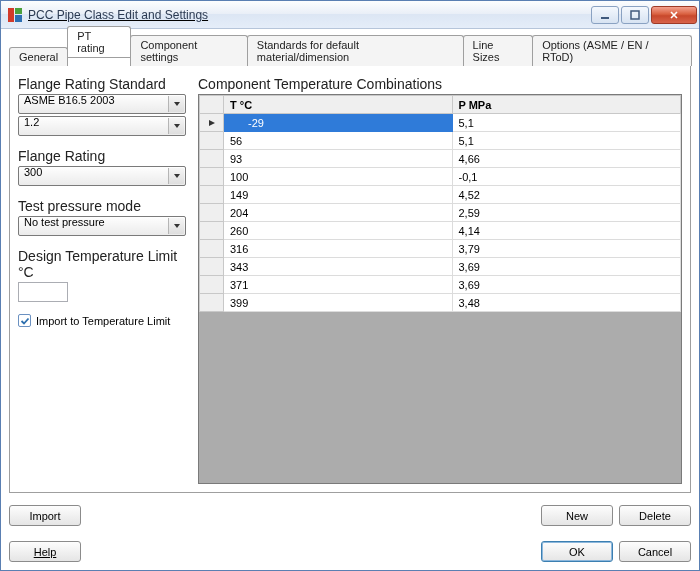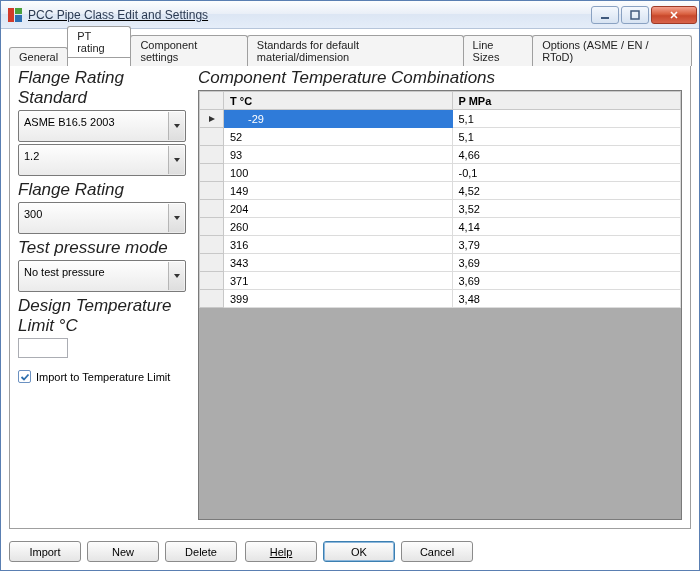--- a/index.html
+++ b/index.html
@@ -95,27 +95,26 @@
     min-height:0;
     padding:8px;
   }
   .left-panel {
     width:168px;
     display:flex;
     flex-direction:column;
     gap:2px;
   }
   .field-label {
-    font-size:17px;
+    font-size:14px;
     color:#222;
-    margin-top:2px;
-    font-style:italic;
+    margin-top:10px;
   }
   .combo {
-    height:32px;
+    height:20px;
     border:1px solid #7a7a7a;
     background:linear-gradient(#fefefe,#ebebeb);
     display:flex;
     align-items:center;
     padding:0 3px 8px 5px;
     font-size:11px;
     position:relative;
     border-radius:2px;
   }
   .combo .cbtn {
@@ -204,23 +203,22 @@
     color:#fff;
     border-color:#2f7bd9;
     padding-left:24px;
   }
   .grid td.rowhdr .rowptr {
     width:8px;height:8px; display:inline-block;
   }
   .footer {
     padding:6px 8px 8px 8px;
     display:flex;
-    flex-direction:row;
-    gap:8px;
-    align-items:flex-end;
+    flex-direction:column;
+    gap:15px;
   }
   .btn-row {
     display:flex;
     align-items:center;
   }
   .btn {
     min-width:72px;
     height:21px;
     border:1px solid #8b8b8b;
     background:linear-gradient(#fdfdfd,#e5e5e5);
@@ -352,42 +350,42 @@
               <tbody id="pt-tbody">
                   <tr class="sel">
                     <td class="rowhdr"><svg class="rowptr" viewBox="0 0 8 8">
                         <path d="M1 1 L7 4 L1 7 Z" fill="#333"></path>
                       </svg></td>
                     <td class="cellT">-29</td>
                     <td>5,1</td>
                   </tr>
                   <tr>
                     <td class="rowhdr"></td>
-                    <td class="cellT">52</td>
+                    <td class="cellT">56</td>
                     <td>5,1</td>
                   </tr>
                   <tr>
                     <td class="rowhdr"></td>
                     <td class="cellT">93</td>
                     <td>4,66</td>
                   </tr>
                   <tr>
                     <td class="rowhdr"></td>
                     <td class="cellT">100</td>
                     <td>-0,1</td>
                   </tr>
                   <tr>
                     <td class="rowhdr"></td>
                     <td class="cellT">149</td>
                     <td>4,52</td>
                   </tr>
                   <tr>
                     <td class="rowhdr"></td>
                     <td class="cellT">204</td>
-                    <td>3,52</td>
+                    <td>2,59</td>
                   </tr>
                   <tr>
                     <td class="rowhdr"></td>
                     <td class="cellT">260</td>
                     <td>4,14</td>
                   </tr>
                   <tr>
                     <td class="rowhdr"></td>
                     <td class="cellT">316</td>
                     <td>3,79</td>

